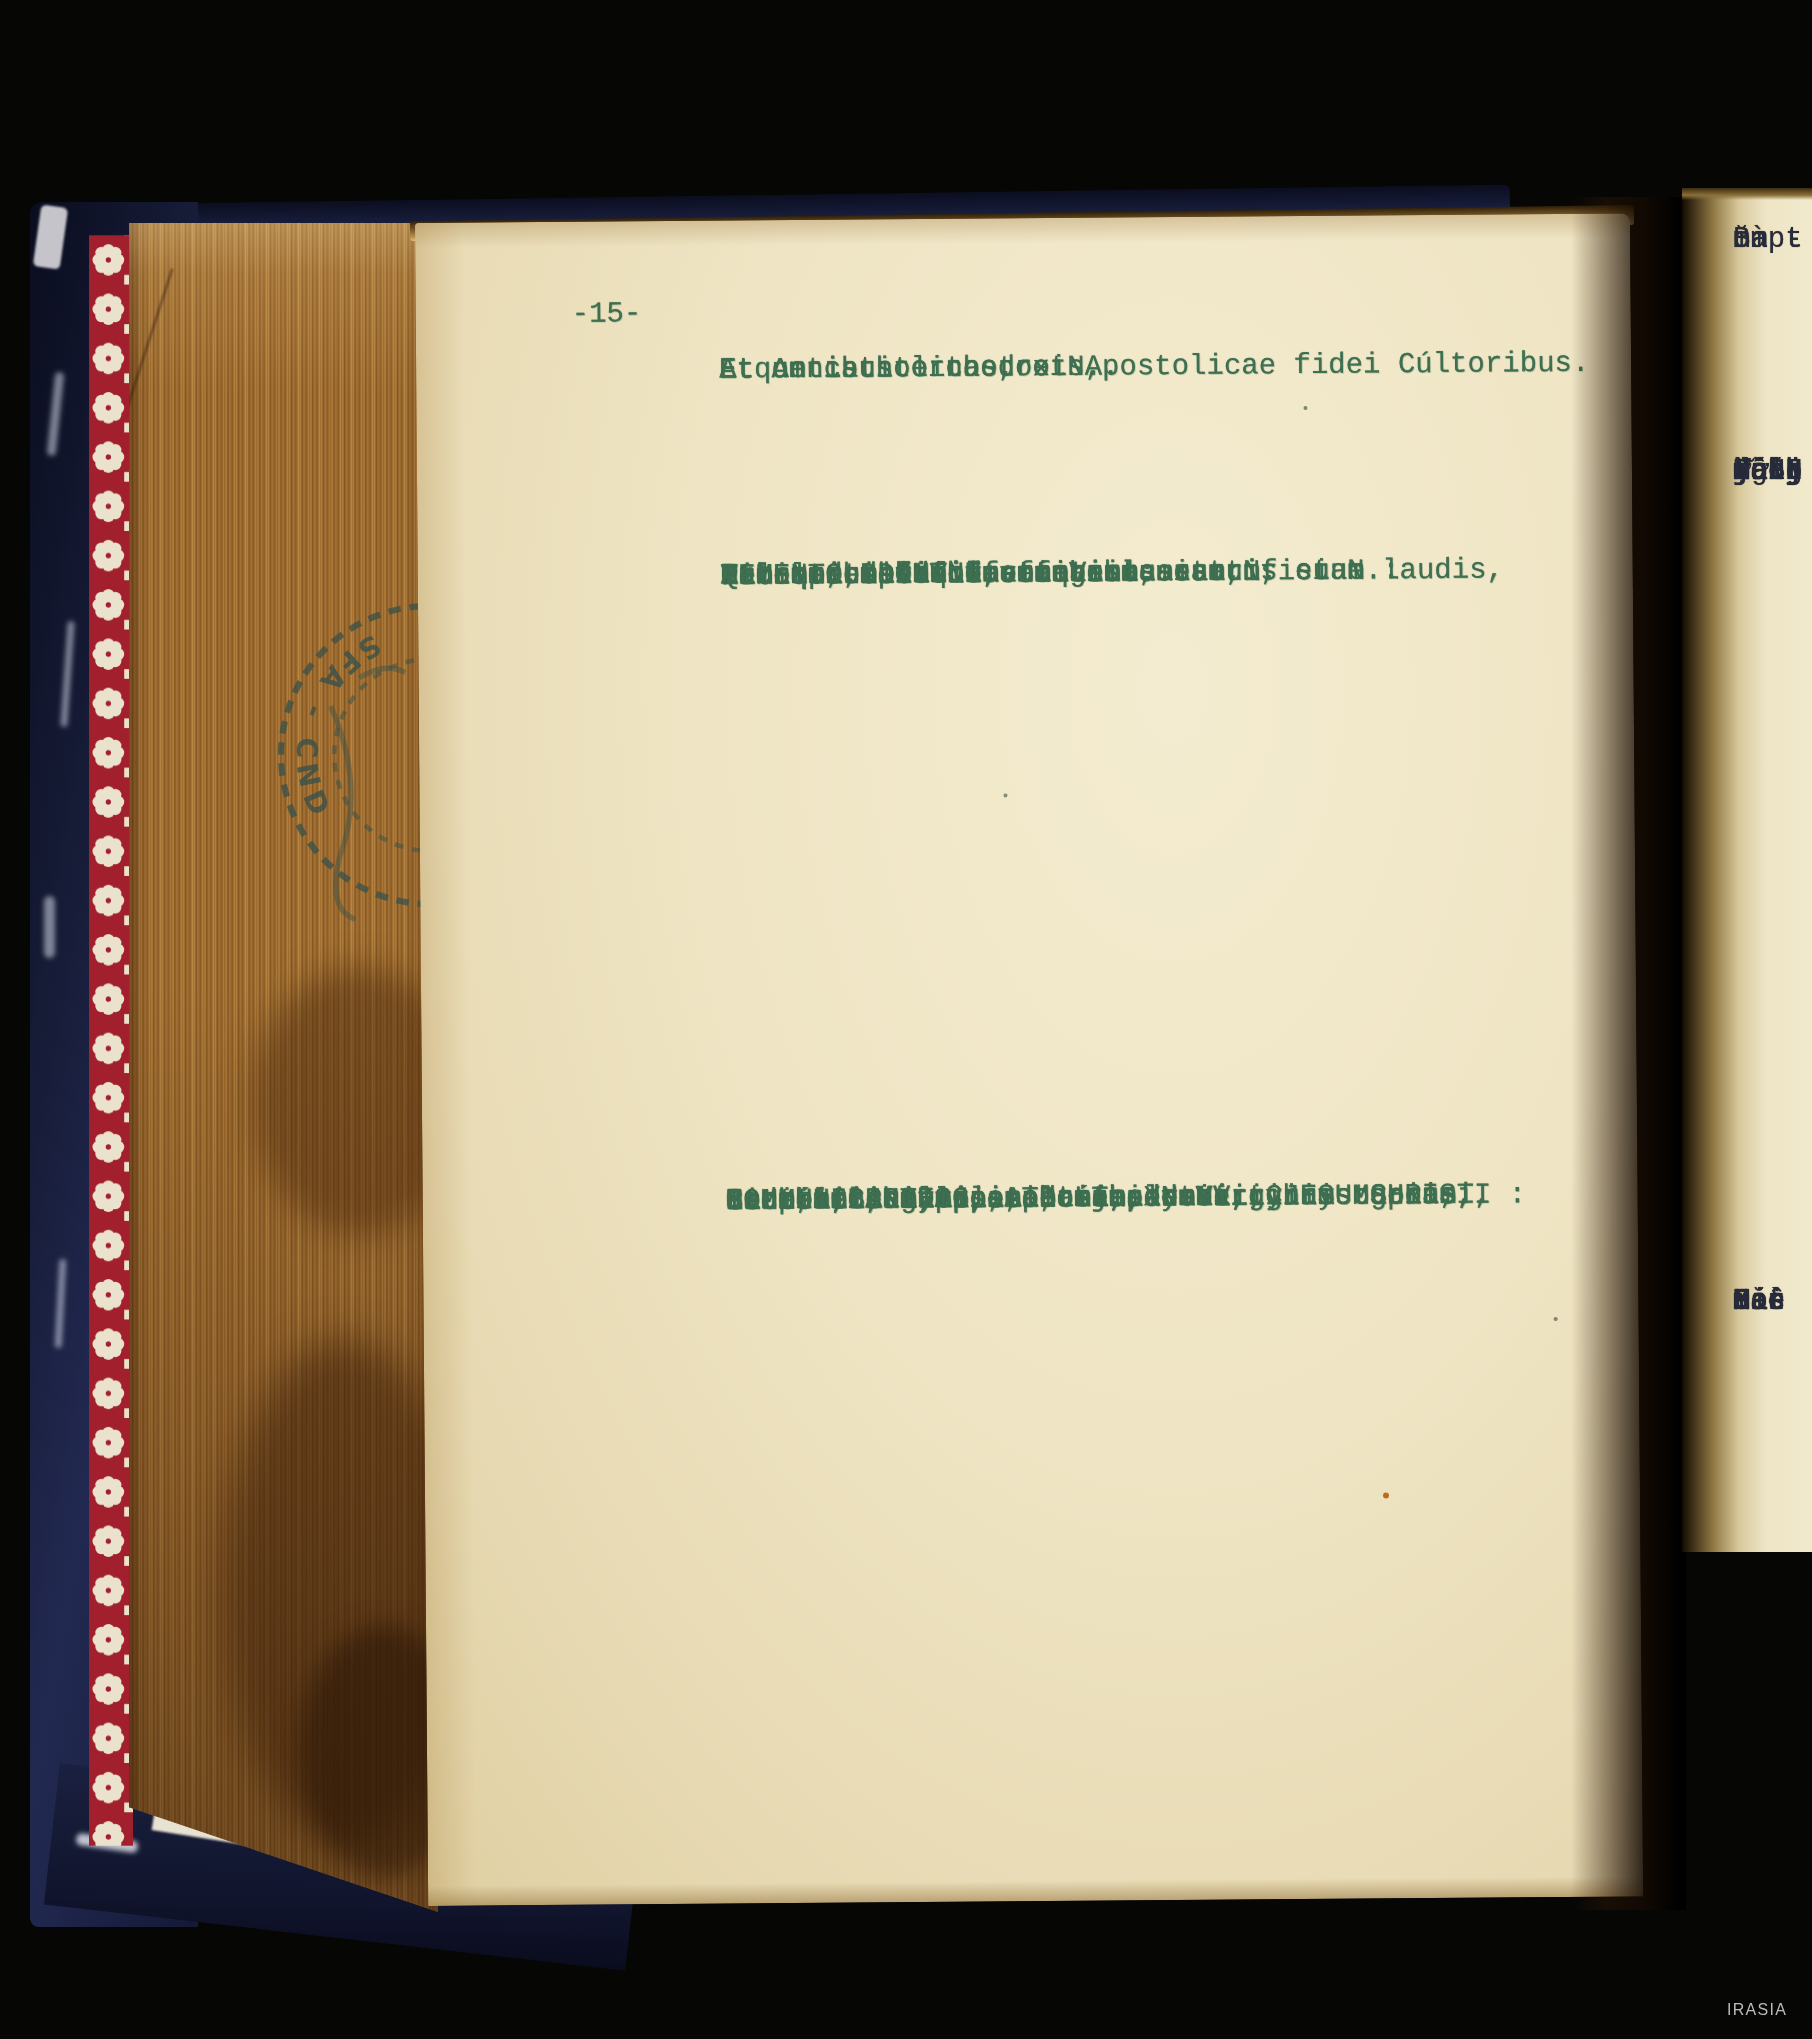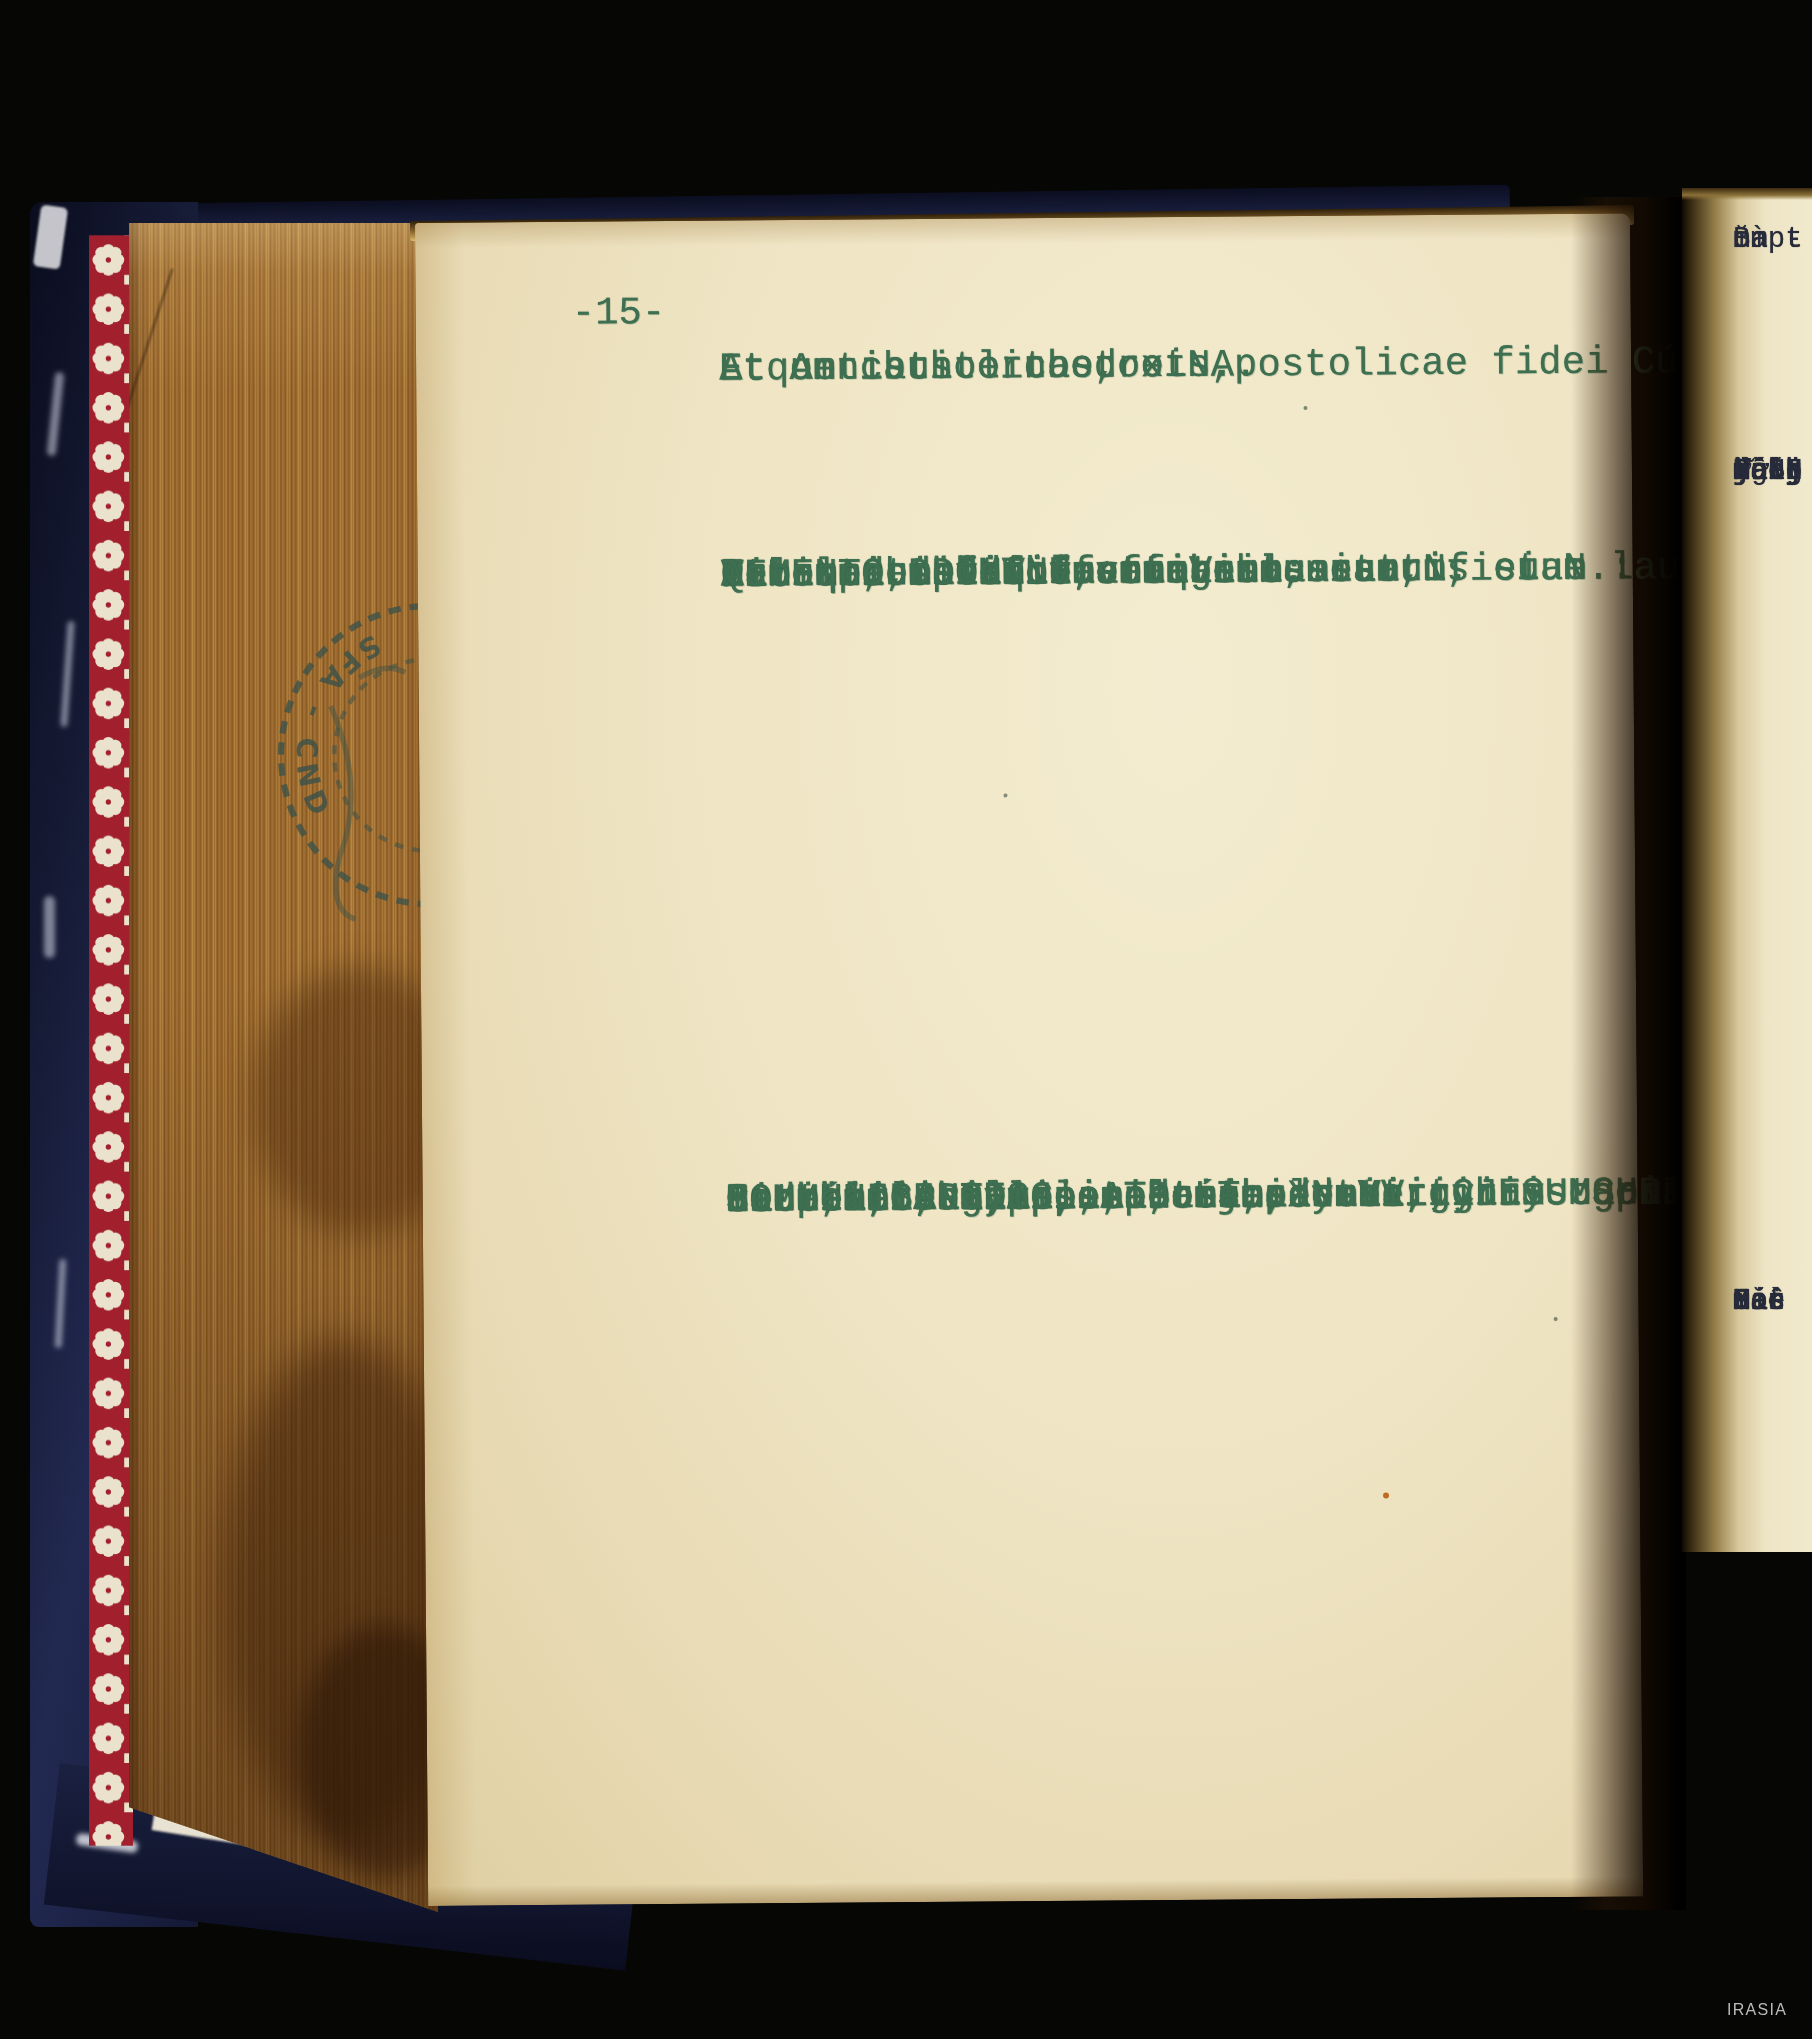--- a/index.html
+++ b/index.html
@@ -45,21 +45,21 @@
   
   .page-top-edge{left:410px;top:213px;width:1224px;height:19.5px;transform:rotate(-0.75deg);
     background:linear-gradient(180deg,#2e1f0a,#7a5a26 45%,#b8924c 80%,#d9bc7a);border-radius:2.7px;z-index:5;}
   .main-page{left:415px;top:223px;width:1215px;height:1683px;z-index:6;transform:rotate(-0.45deg);
     transform-origin:0 0;border-radius:3.5px 8.9px 0 0;
     background:
       linear-gradient(90deg,rgba(170,130,60,.28) 0,rgba(0,0,0,0) 4%),
       linear-gradient(0deg,rgba(130,95,40,.45) 0,rgba(0,0,0,0) 1.2%),
       linear-gradient(180deg,rgba(150,110,50,.3) 0,rgba(0,0,0,0) 1.5%),
       radial-gradient(ellipse at 62% 28%,#f4ecd0 0%,#efe5c4 45%,#e7d9b2 78%,#dfcfa2 100%);}
-  .left-ink{font-size:39px;color:#3e6f51;line-height:47px;white-space:pre;
+  .left-ink{font-size:29px;color:#3e6f51;line-height:47px;white-space:pre;
     text-shadow:0 0 0.9px rgba(62,111,81,.65),0.9px 0.9px 0 rgba(62,111,81,.2);text-align:right;}
   .page-number{left:156px;top:69px;}
   .blk-1{left:303px;top:126px;}
   .blk-2{left:303px;top:332px;}
   .blk-3{left:303px;top:957px;}
   .speck{border-radius:50%;}
   .sp1{left:887px;top:190px;width:4.4px;height:4.4px;background:rgba(68,96,76,.7);}
   .sp2{left:584px;top:575px;width:3.5px;height:3.5px;background:rgba(60,80,66,.6);}
   .sp3{left:958px;top:1277px;width:6.2px;height:6.2px;background:#c06a20;}
   .sp4{left:1130px;top:1103px;width:3.5px;height:3.5px;background:rgba(60,70,60,.6);}

